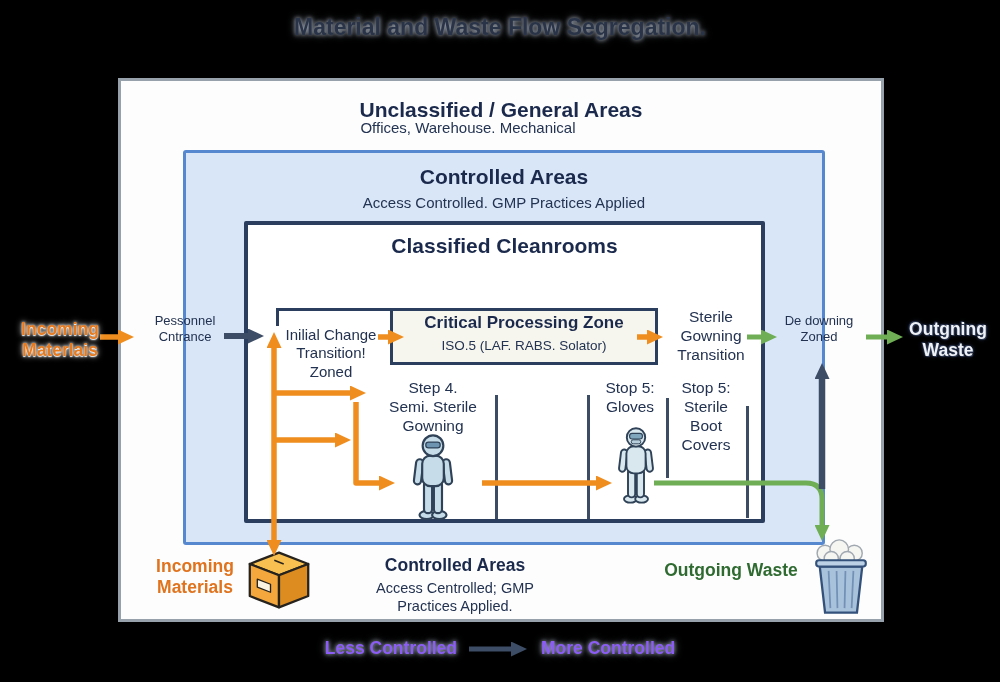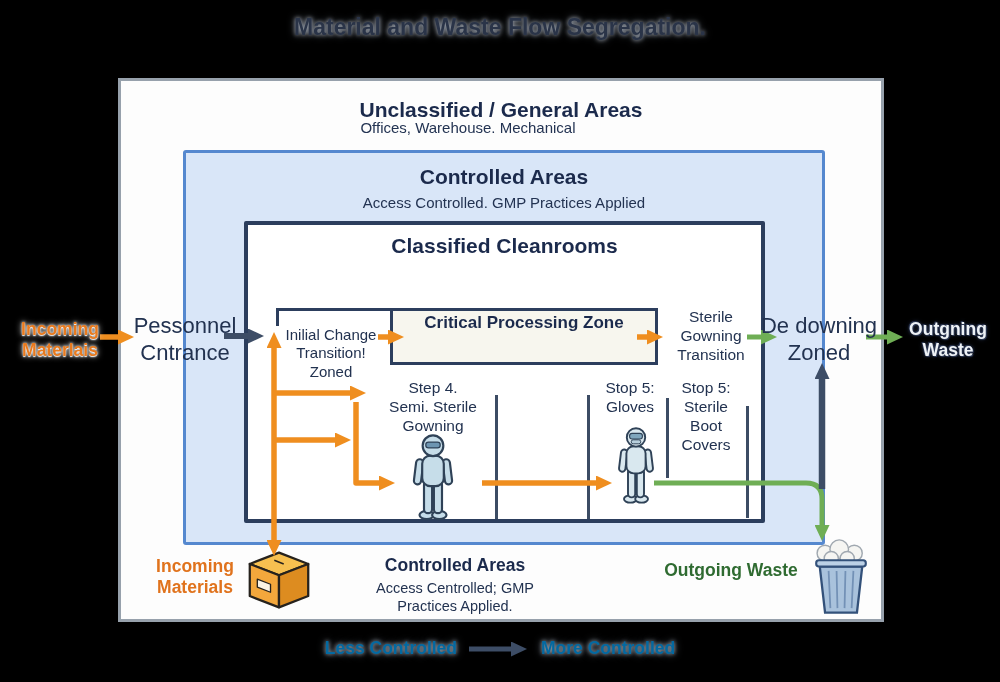--- a/index.html
+++ b/index.html
@@ -27,21 +27,21 @@
   .zone-sub{color:#233352;font-size:15px;z-index:6;}
   .t-unc{left:118px;top:90px;width:766px;margin-top:8px;}
   .s-unc{left:118px;top:119px;width:700px;}
   .t-con{left:183px;top:165px;width:642px;font-size:21px;}
   .s-con{left:183px;top:194px;width:642px;}
   .t-cla{left:244px;top:234px;width:521px;}
   .s-cla{left:244px;top:266px;width:521px;font-size:14.5px;}
   .t-cri{left:390px;top:313px;width:268px;font-size:17px;font-weight:bold;color:#1b2a4c;z-index:6;}
   .s-cri{left:390px;top:338px;width:268px;font-size:13.5px;color:#233352;z-index:6;}
 
-  .node-label{font-size:22px;color:#223250;z-index:6;}
+  .node-label{font-size:13px;color:#223250;z-index:6;}
   .lbl-personnel{left:133px;top:313px;width:104px;}
   .lbl-transition{left:270px;top:326px;width:122px;font-size:15px;}
   .lbl-sterile{left:664px;top:308px;width:94px;font-size:15.5px;}
   .lbl-degown{left:756px;top:313px;width:126px;}
 
   .step-label{font-size:15.5px;color:#223250;z-index:6;}
   .st1{left:372px;top:379px;width:122px;}
   .st2{left:498px;top:379px;width:88px;}
   .st3{left:594px;top:379px;width:72px;}
   .st4{left:668px;top:379px;width:76px;}
@@ -65,21 +65,21 @@
 
   .icon{z-index:5;}
   .ic-package{left:246px;top:550px;width:66px;height:60px;}
   .ic-trash{left:810px;top:538px;width:62px;height:80px;}
   .ic-p1{left:404px;top:434px;width:58px;height:90px;}
   .ic-p2{left:612px;top:416px;width:48px;height:102px;}
 
   .overlay{left:0;top:0;width:1000px;height:682px;z-index:5;pointer-events:none;}
 
   .legend{left:0;top:638px;width:1000px;display:flex;justify-content:center;align-items:center;
-    gap:10px;z-index:8;font-size:17.5px;font-weight:bold;color:#0369a1;}
+    gap:10px;z-index:8;font-size:17.5px;font-weight:bold;color:#8b5cf6;}
   .legend span{text-shadow:0 0 4px rgba(215,228,245,.8),0 0 8px rgba(200,215,235,.5);}
 </style>
 </head>
 <body>
 
 <div class="stage">
 
   <div class="abs page-title ctr">Material and Waste Flow Segregation.</div>
 
   <div class="abs outer-box"></div>
@@ -87,20 +87,21 @@
   <div class="abs classified-box"></div>
   <div class="abs critical-box"></div>
   <div class="abs transition-bracket"></div>
 
   <div class="abs zone-title ctr t-unc">Unclassified / General Areas</div>
   <div class="abs zone-sub ctr s-unc">Offices, Warehouse. Mechanical</div>
   <div class="abs zone-title ctr t-con">Controlled Areas</div>
   <div class="abs zone-sub ctr s-con">Access Controlled. GMP Practices Applied</div>
   <div class="abs zone-title ctr t-cla">Classified Cleanrooms</div>
   <div class="abs ctr t-cri">Critical Processing Zone</div>
+  <div class="abs ctr s-cri">ISO.5 (LAF. RABS. Solator)</div>
 
   <div class="abs node-label ml lbl-personnel">Pessonnel
 Cntrance</div>
   <div class="abs node-label ml lbl-transition">Inilial Change
 Transition!
 Zoned</div>
   <div class="abs node-label ml lbl-sterile">Sterile
 Gowning
 Transition</div>
   <div class="abs node-label ml lbl-degown">De downing

